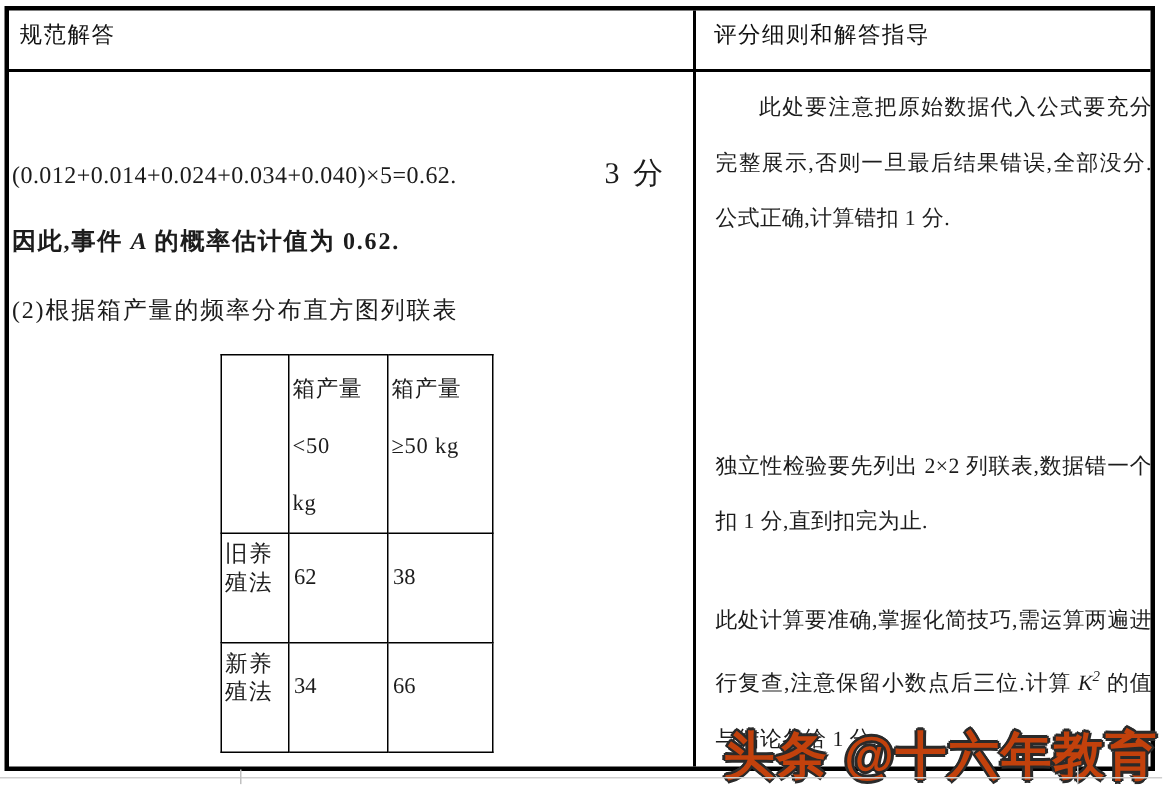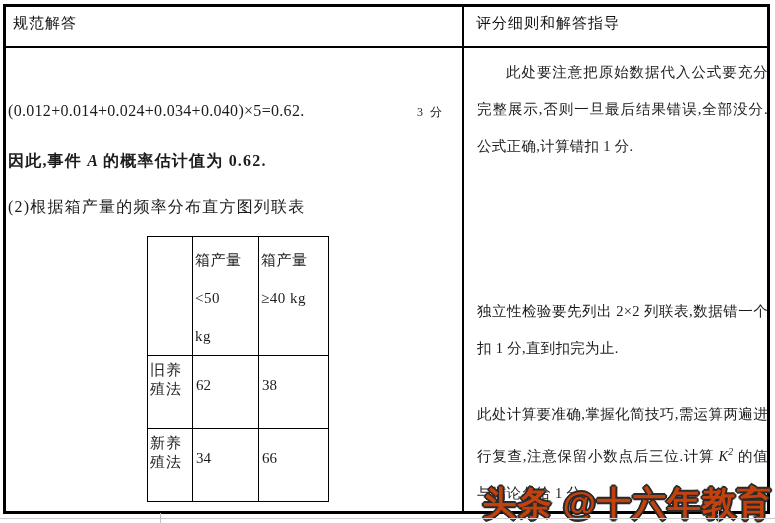--- a/index.html
+++ b/index.html
@@ -22,21 +22,21 @@
   .hdr-right { left:476px; }
   
   .sol-line { position:absolute; font-size:16px; letter-spacing:1.2px; }
   .sol-step1 { left:30px; top:57px; }
   .sol-step1 b { letter-spacing:1.2px; }
   .formula-row {
     position:absolute; left:8px; top:102px; width:436px;
     display:flex; justify-content:space-between; align-items:baseline;gap:30px;
   }
   .formula { font-size:16px; letter-spacing:0.3px; }
-  .score { font-size:12px; letter-spacing:2px; }
+  .score { font-size:20px; letter-spacing:2px; }
   .sol-concl { left:8px; top:151px;font-weight:bold; }
   .sol-step2 { left:8px; top:197px; }
   .var { font-style:italic; font-family:"Liberation Serif",serif; letter-spacing:0; }
   
   .ctable {
     position:absolute; left:147px; top:236px; border-collapse:collapse;
     table-layout:fixed; font-size:15px;
   }
   .ctable td { border:1px solid #000; vertical-align:top; white-space:pre-line; overflow:hidden; }
   .ctable .w1 { width:45px; }
@@ -91,21 +91,21 @@
 
   <div class="sol-line sol-step2">(2)根据箱产量的频率分布直方图列联表</div>
 
   <table class="ctable">
     <tbody>
         <tr>
       <td class="w1 c-h"></td>
       <td class="w2 c-h">箱产量&lt;50
 kg</td>
       <td class="w3 c-h">箱产量
-≥40 kg</td>
+≥50 kg</td>
     </tr>
     <tr>
       <td class="w1 c-lab">旧养
 殖法</td>
       <td class="w2 c-val">62</td>
       <td class="w3 c-val">38</td>
     </tr>
     <tr>
       <td class="w1 c-lab">新养
 殖法</td>

